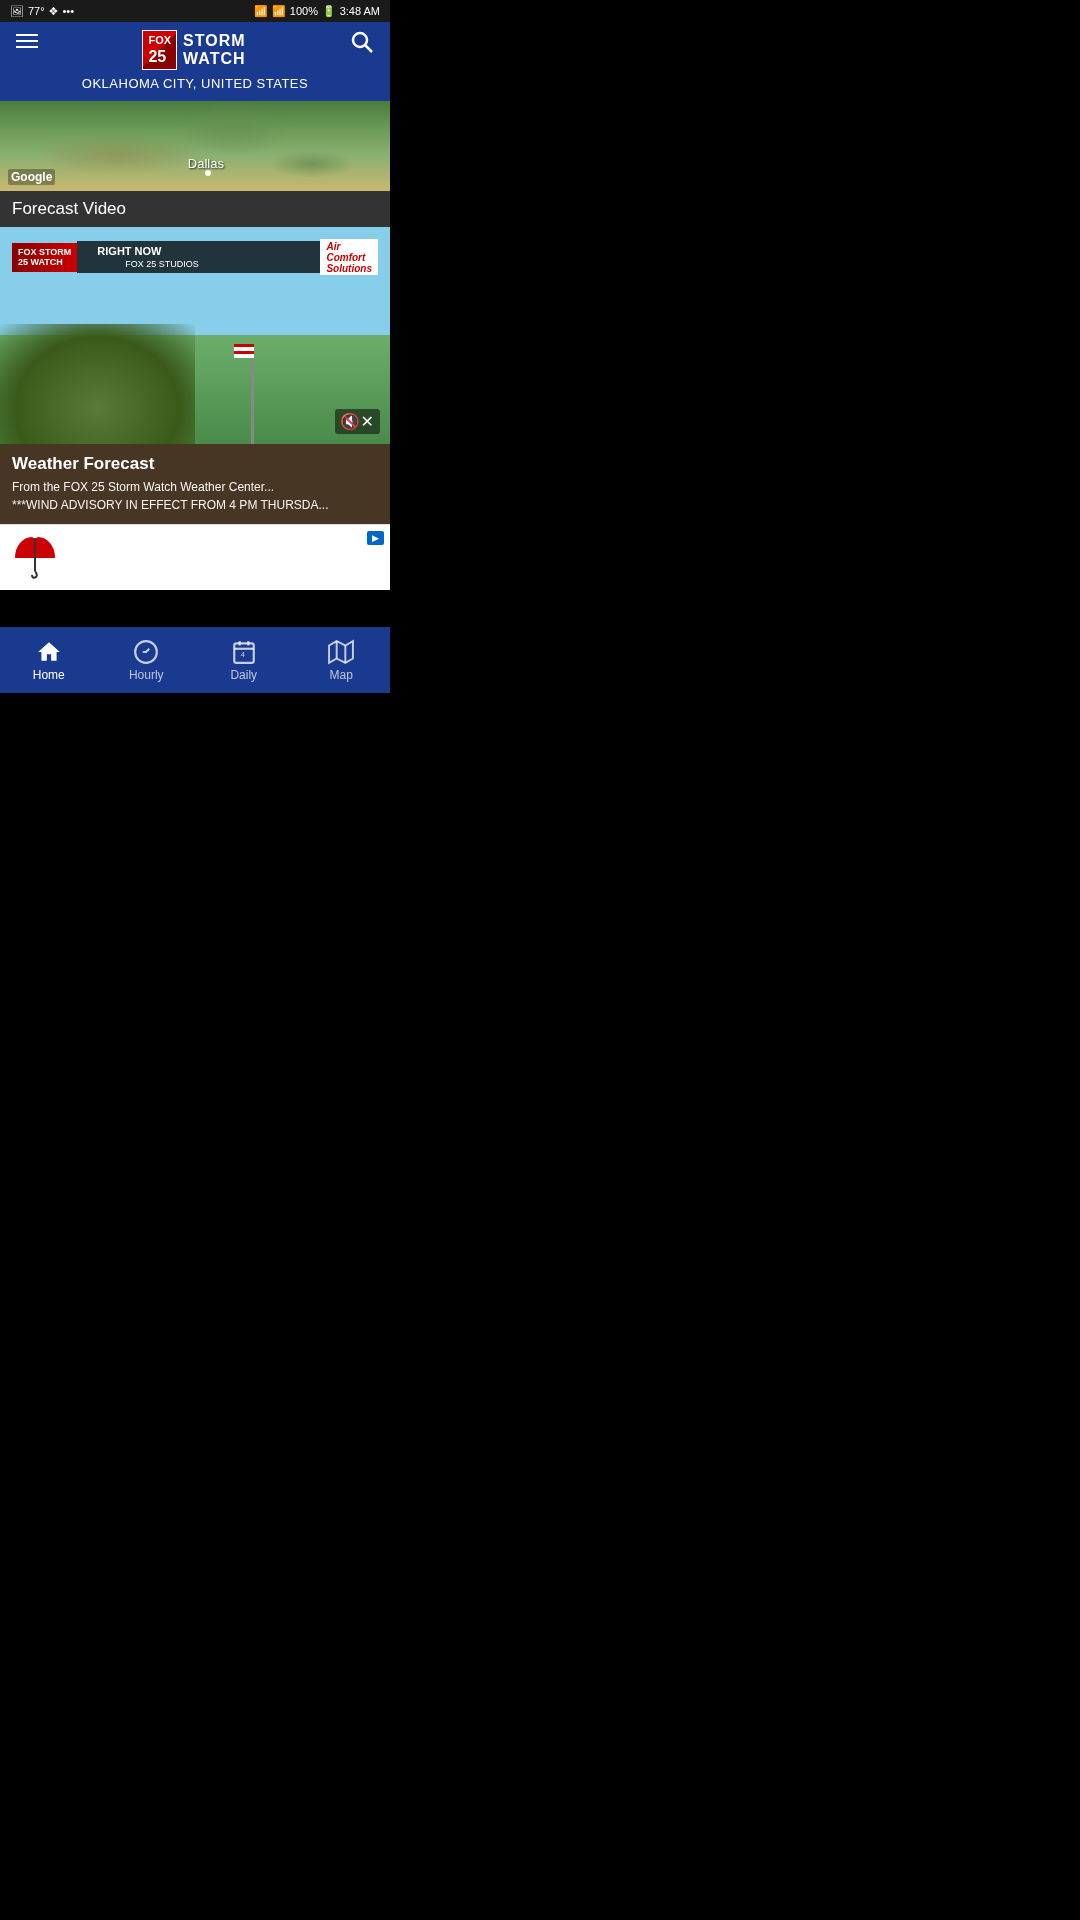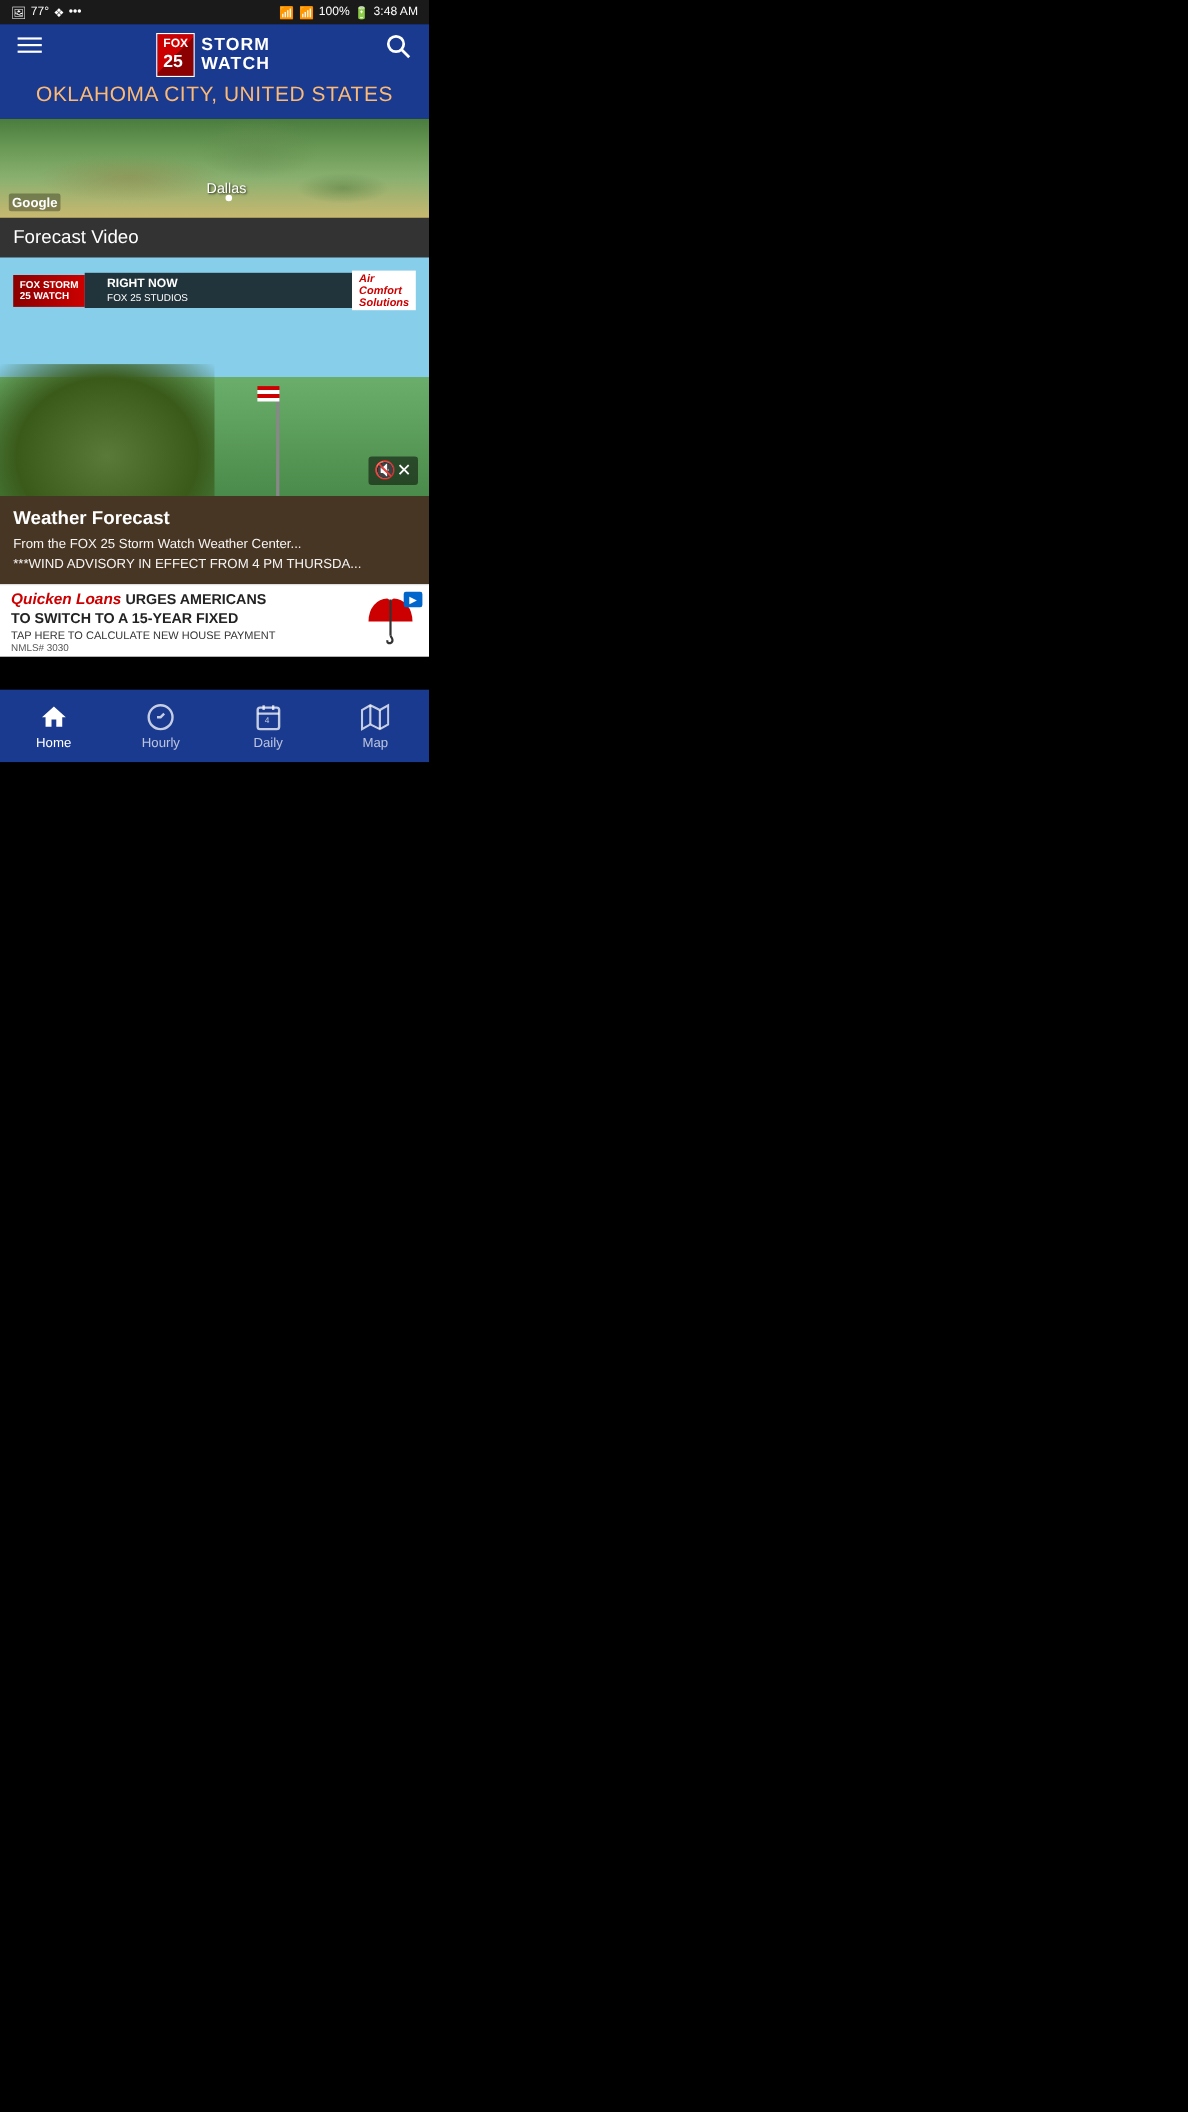--- a/index.html
+++ b/index.html
@@ -65,22 +65,22 @@
     .fox25-box .fox { font-size: 11px; }
     .fox25-box .num { font-size: 16px; }
     .storm-watch-text {
       color: #fff;
       font-weight: 900;
       font-size: 16px;
       letter-spacing: 1px;
     }
     .search-icon { color: #fff; font-size: 20px; cursor: pointer; }
     .location-text {
-      color: #fdba74;
-      font-size: 19px;
+      color: #ffffff;
+      font-size: 13px;
       margin-top: 6px;
       letter-spacing: 0.5px;
     }
 
     
     .map-area {
       width: 100%;
       height: 90px;
       background: linear-gradient(180deg, #4a7c3f 0%, #6a9a55 30%, #8ab070 60%, #c8b870 100%);
       position: relative;
@@ -162,21 +162,21 @@
     }
     .right-now-bar {
       background: rgba(0,0,0,0.75);
       color: #fff;
       font-size: 11px;
       font-weight: bold;
       padding: 4px 20px;
       flex: 1;
       line-height: 1.2;
     }
-    .right-now-bar .subt { font-size: 9px; font-weight: normal; }
+    .right-now-bar .subt { font-size: 9px; font-weight: normal; margin-left: 28px; }
     .air-comfort-logo {
       background: #fff;
       color: #cc0000;
       font-size: 9px;
       font-weight: bold;
       padding: 4px 6px;
       height: 36px;
       display: flex;
       align-items: center;
       justify-content: center;
@@ -384,28 +384,20 @@
 
 <div class="weather-info">
   <div class="weather-title">Weather Forecast</div>
   <div class="weather-desc">
     <span>From the FOX 25 Storm Watch Weather Center...</span><br>
     <span>***WIND ADVISORY IN EFFECT FROM 4 PM THURSDA...</span>
   </div>
 </div>
 
 <div class="ad-banner">
-  <div class="ad-content">
-    <div class="ad-title">
-      <span class="quicken">Quicken Loans</span>
-      <span> URGES AMERICANS<br>TO SWITCH TO A 15-YEAR FIXED</span>
-    </div>
-    <div class="ad-sub">TAP HERE TO CALCULATE NEW HOUSE PAYMENT</div>
-    <div class="ad-nmls">NMLS# 3030</div>
-  </div>
 
   <div class="ad-umbrella">
     <svg viewBox="0 0 50 50" width="50" height="50">
       <path d="M25 8 Q25 5 22 4 Q15 4 10 10 Q5 16 5 25 L25 25 L25 25 Q24 22 25 8Z" fill="#cc0000"></path>
       <path d="M25 8 Q25 5 28 4 Q35 4 40 10 Q45 16 45 25 L25 25 Z" fill="#cc0000"></path>
       <line x1="25" y1="5" x2="25" y2="38" stroke="#333" stroke-width="2"></line>
       <path d="M25 38 Q28 42 26 44 Q22 46 22 42" fill="none" stroke="#333" stroke-width="2"></path>
     </svg>
   </div>
   <div class="ad-play-icon">▶</div>

